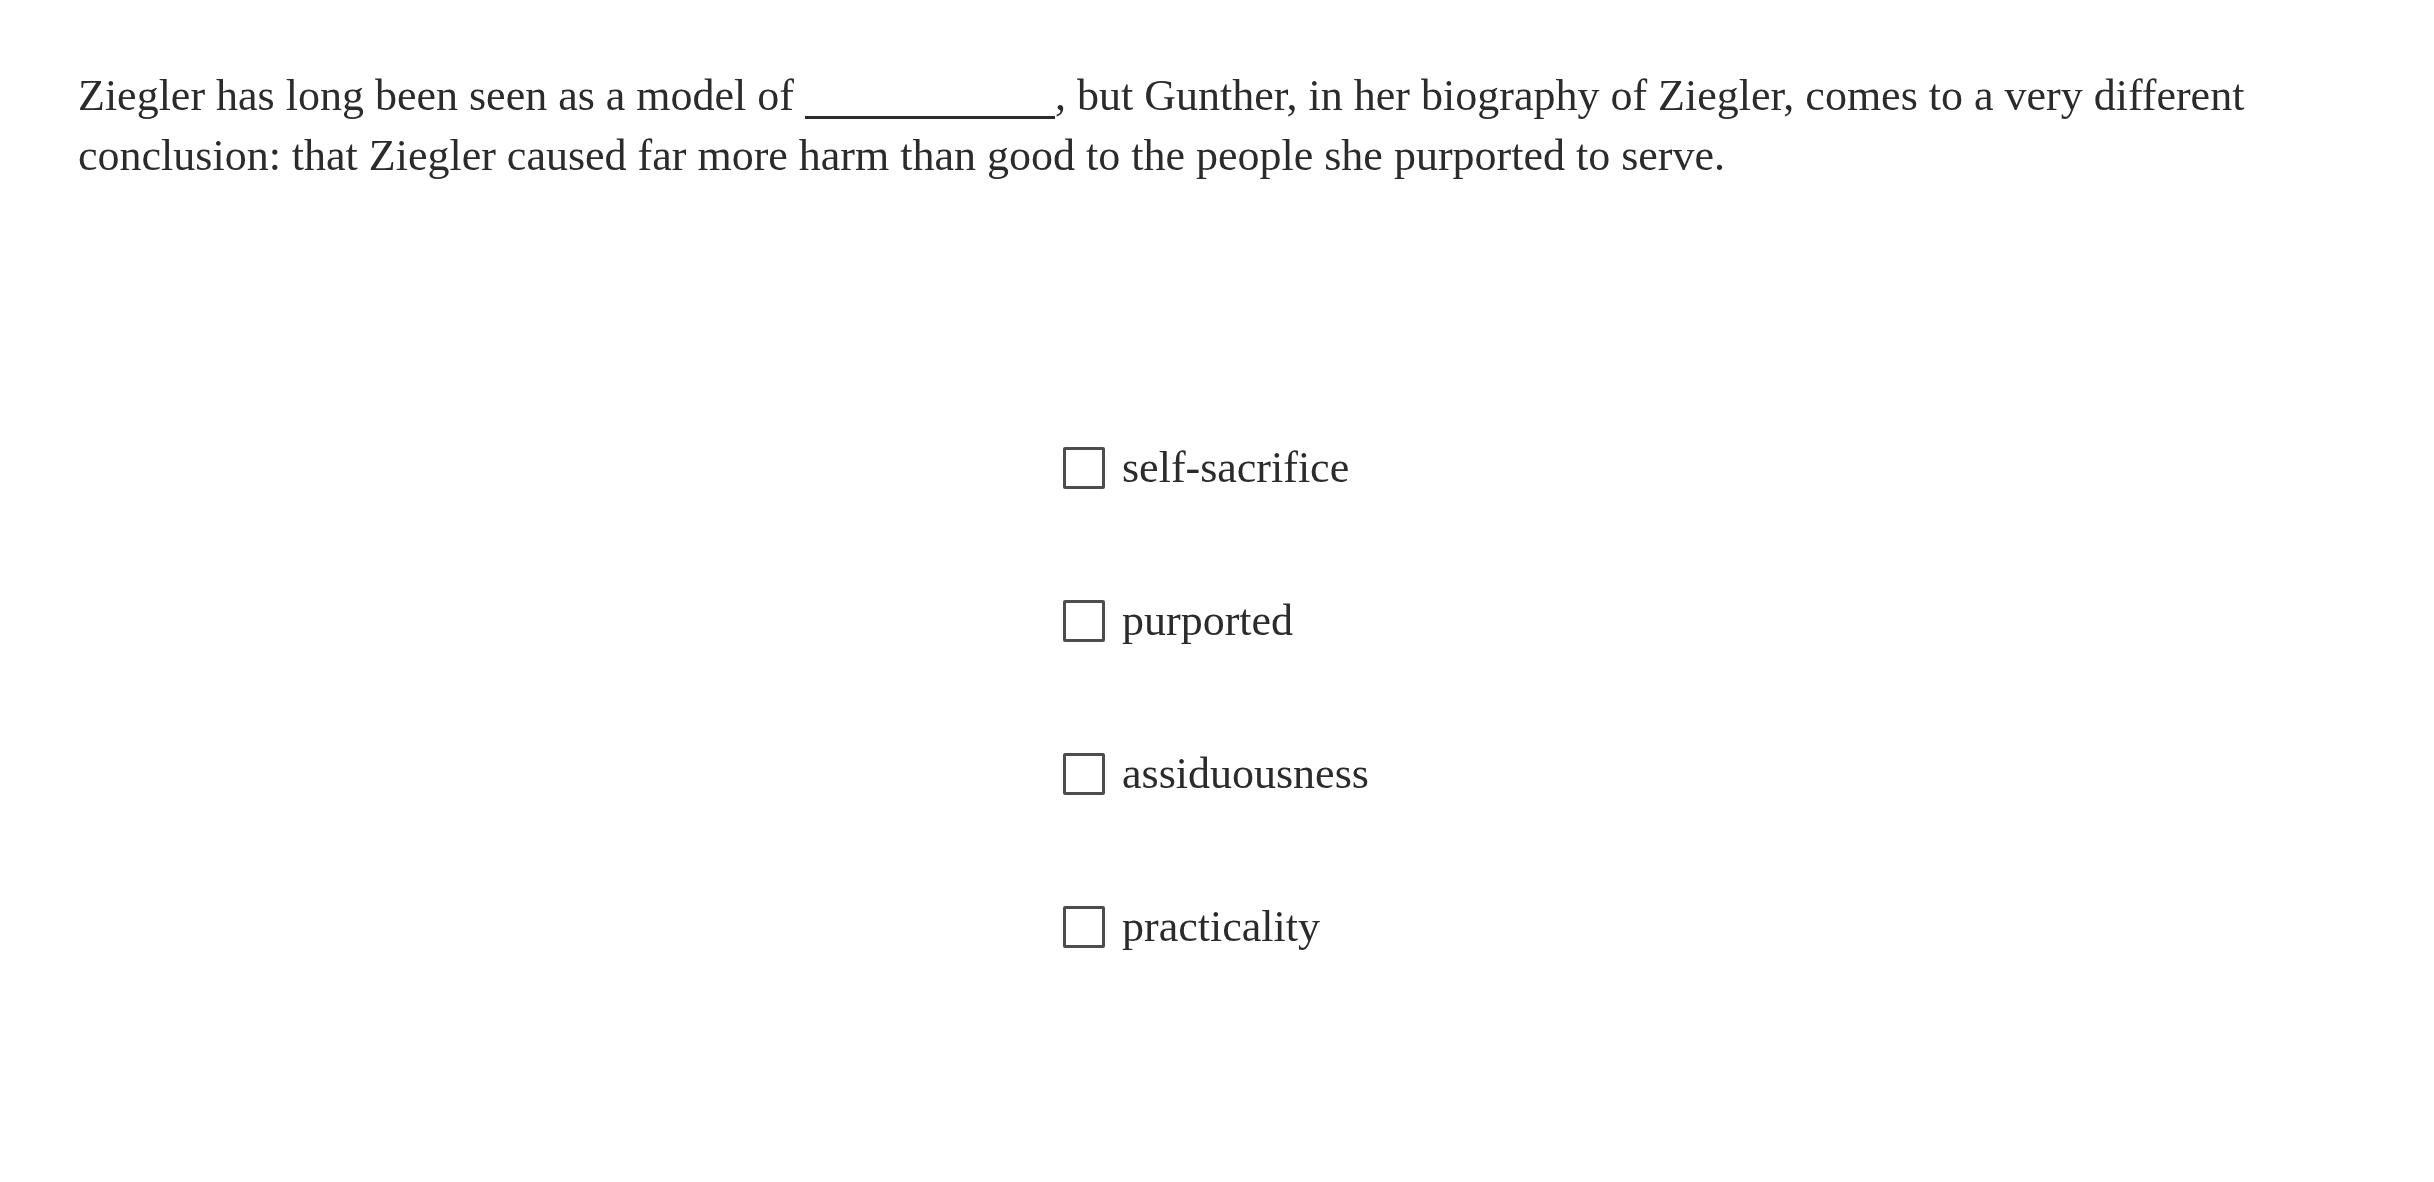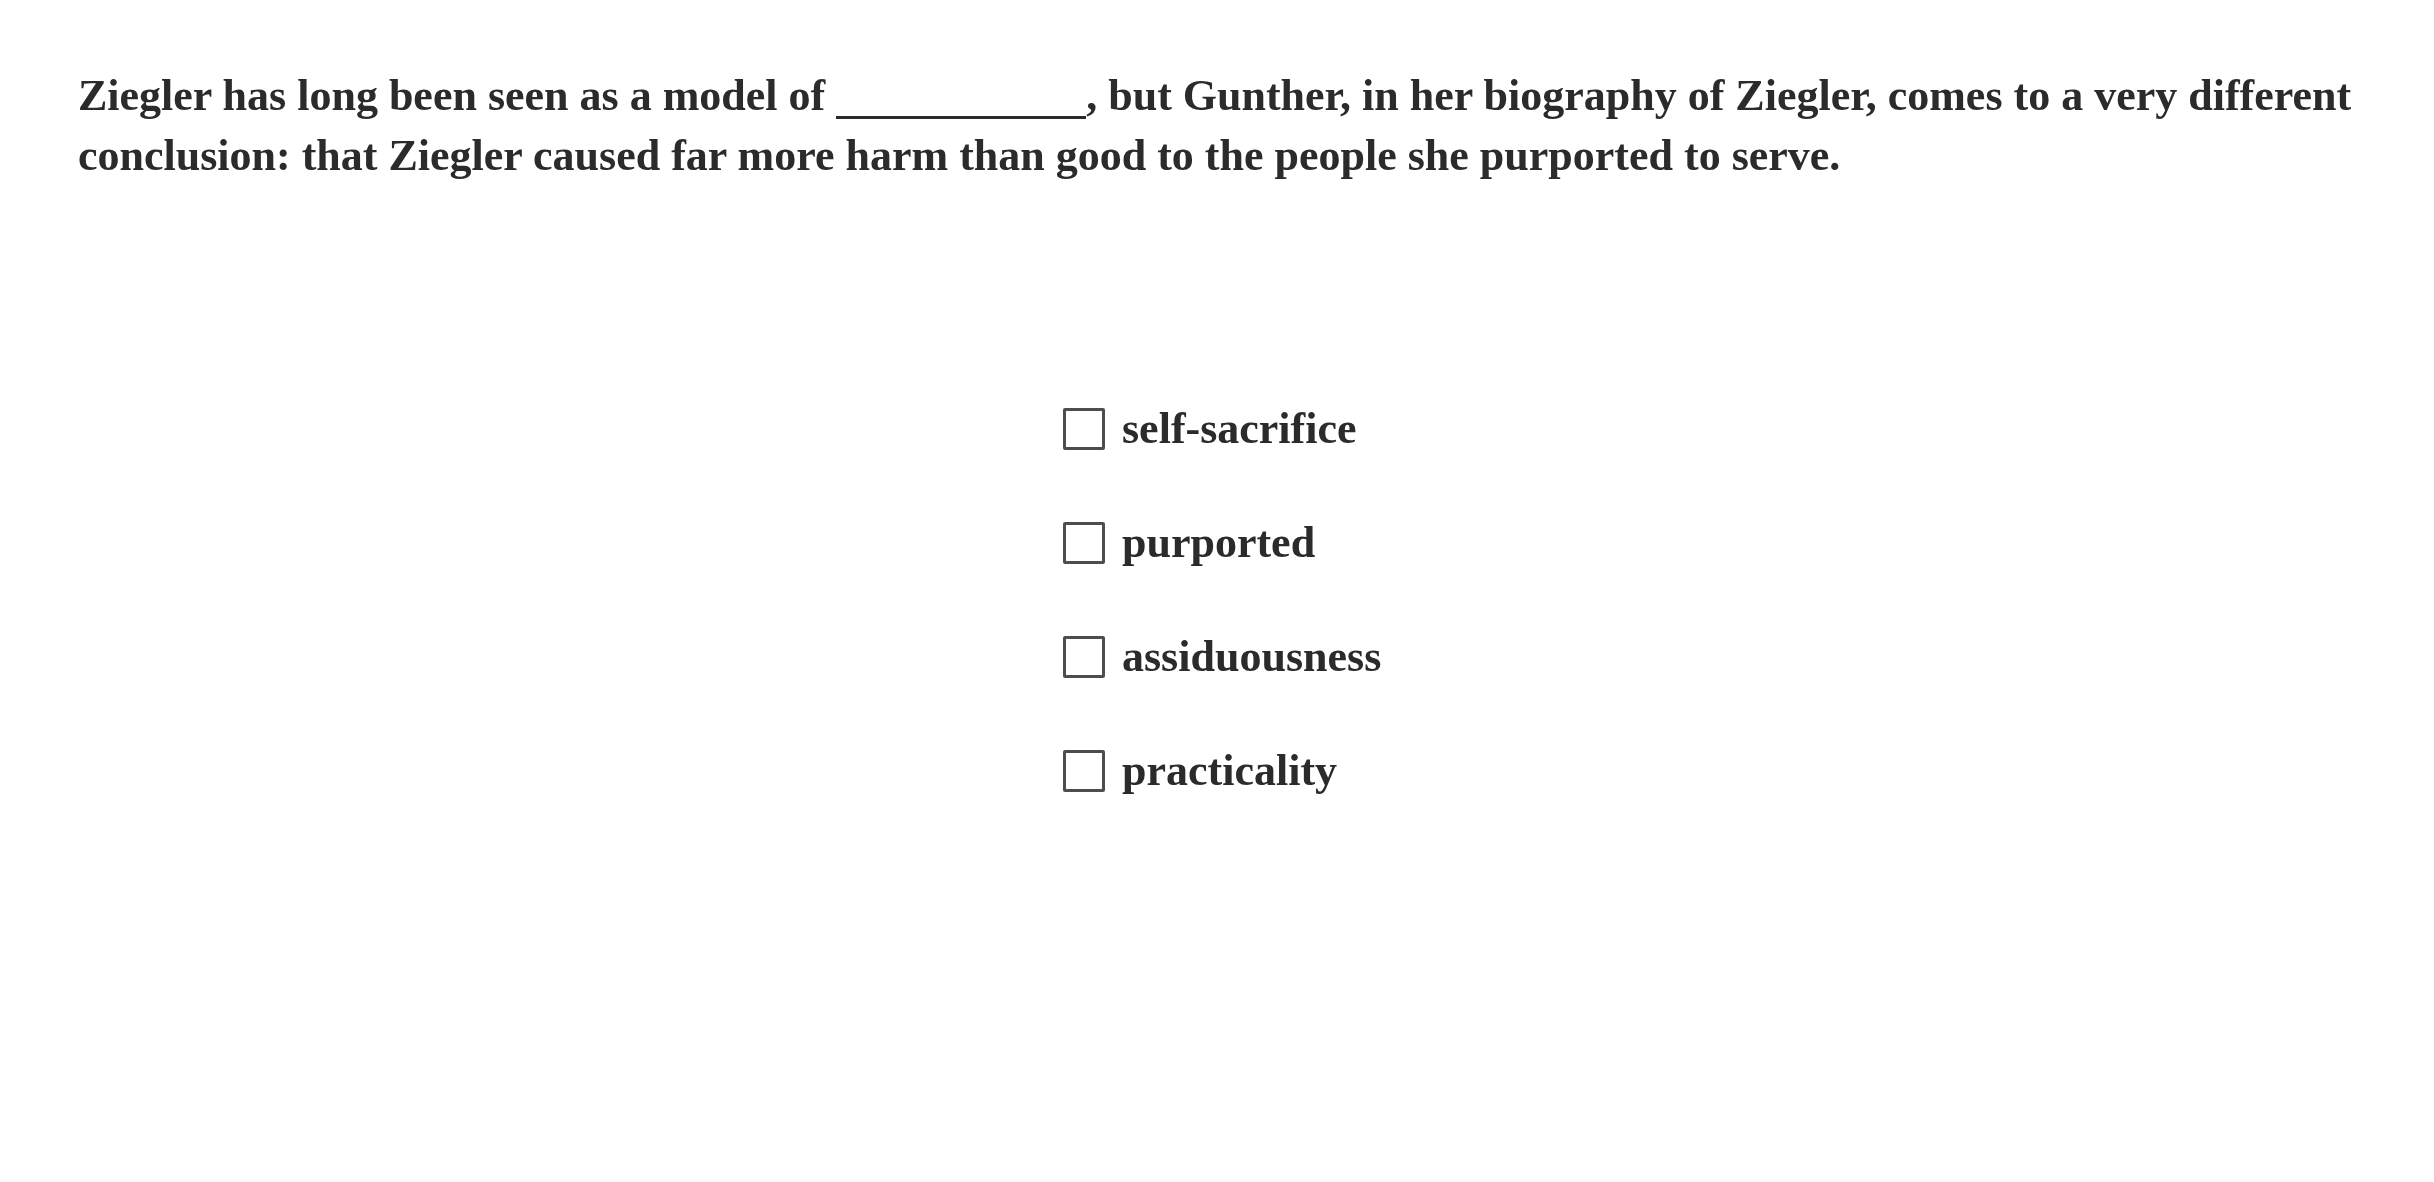--- a/index.html
+++ b/index.html
@@ -1,21 +1,21 @@
 <!DOCTYPE html>
 <html style="--text-color: #2b2b2b; --checkbox-border: #4d4d4d; --blank-line: #2b2b2b; --bg: #ffffff;"><head>
 <meta charset="utf-8">
 <style>
   :root {
     --text-color: #2b2b2b;
     --checkbox-border: #4d4d4d;
     --blank-line: #2b2b2b;
     --bg: #ffffff;
   }
-  * { margin: 0; padding: 0; box-sizing: content-box; font-weight: bold; }
+  * { margin: 0; padding: 0; box-sizing: content-box; }
   html, body {
     width: 2434px;
     height: 1182px;
     background: var(--bg);
     font-family: "Liberation Serif", serif;
     overflow: hidden;
     position: relative;
   }
   .question {
     position: absolute;
@@ -40,20 +40,21 @@
     display: flex;
     flex-direction: column;
     row-gap: 72px;
   }
   .option-row {
     display: flex;
     align-items: center;
     column-gap: 17px;
     height: 42px;
     cursor: pointer;
+    margin-top: 39px;
   }
   .checkbox {
     width: 36px;
     height: 36px;
     border: 3px solid var(--checkbox-border);
     border-radius: 2px;
     background: var(--bg);
     flex: 0 0 auto;
   }
   .option-label {

